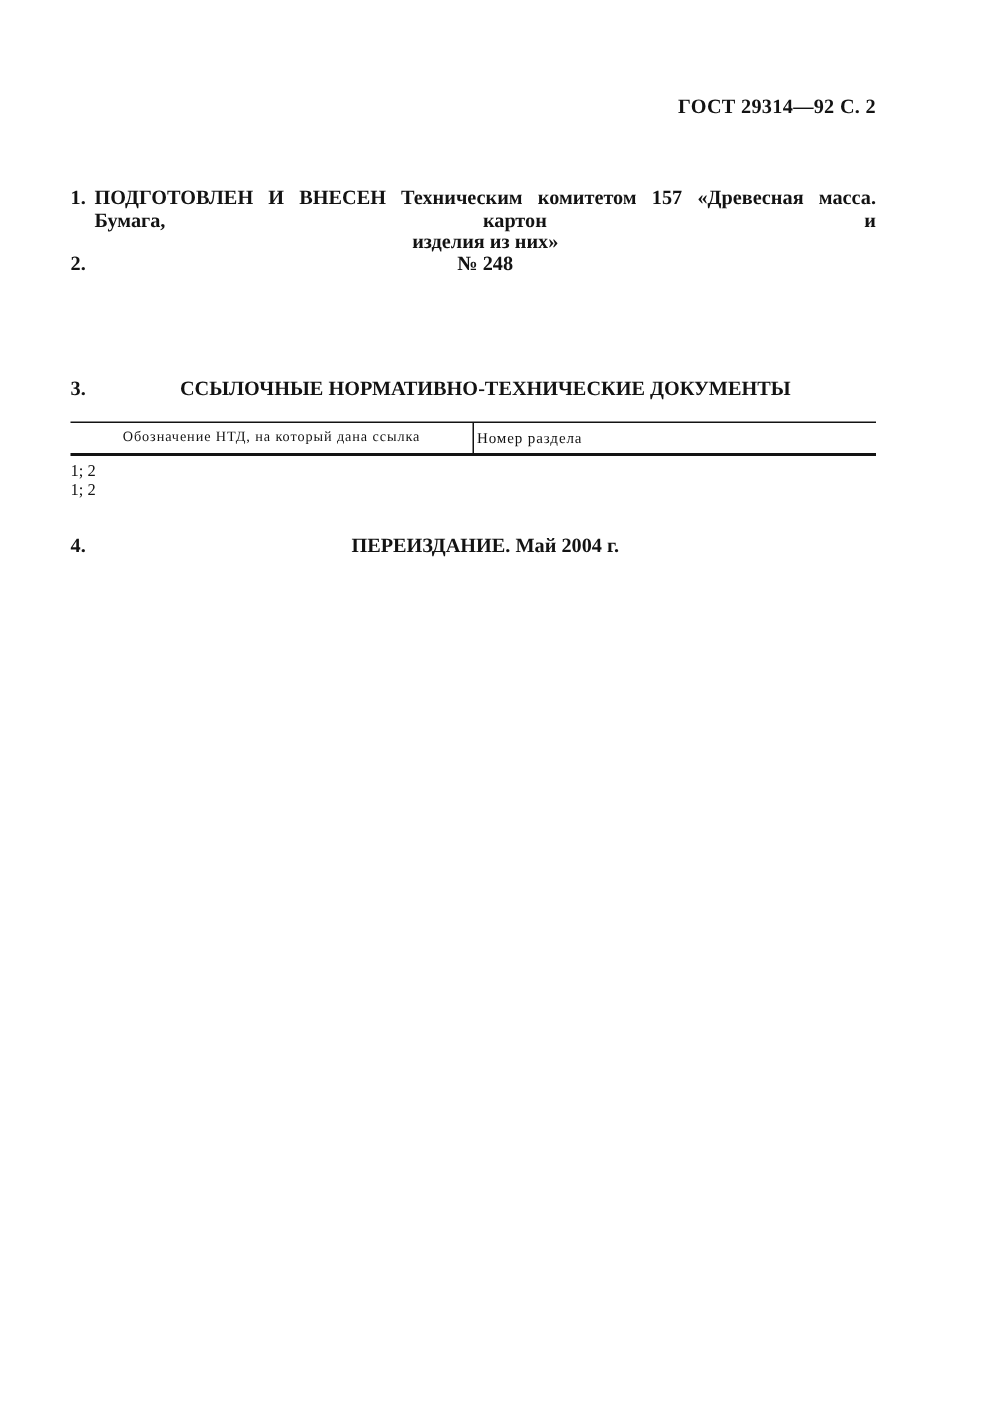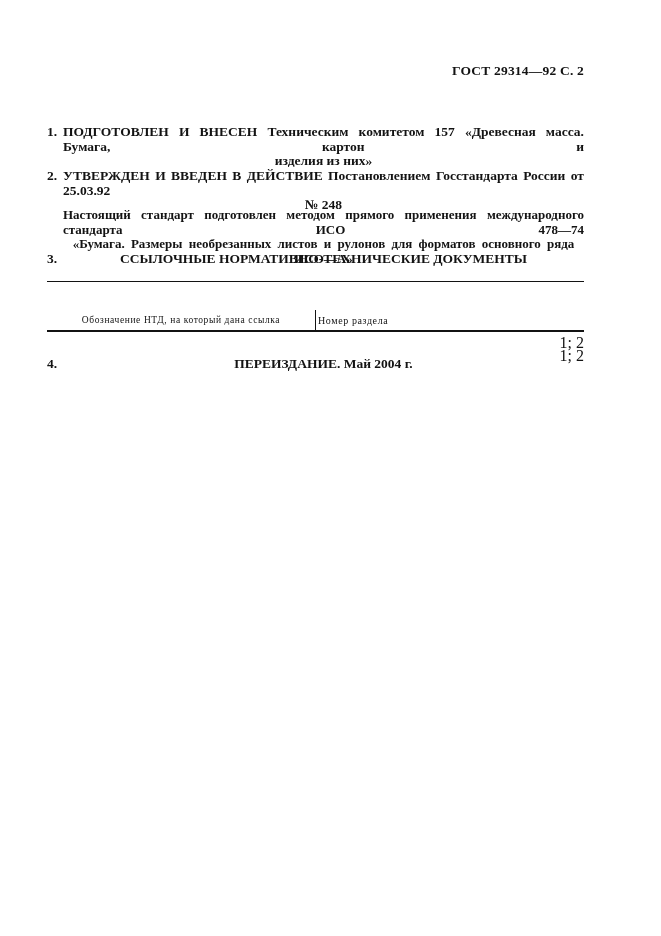--- a/index.html
+++ b/index.html
@@ -61,21 +61,21 @@
     font-size: 13px;
     line-height: 14.5px;
   }
   .note .wide { word-spacing: 3px; }
   .ref-table {
     position: absolute; left: 0; top: 281px;
     width: 537px;
     border-top: 1.5px solid #131313;
     font-weight: normal;
   }
-  .t-head { display: flex; border-bottom: 2.5px solid #131313; margin-top: 28px; }
+  .t-head { display: flex; border-bottom: 2.5px solid #131313; }
   .t-head .t-left {
     flex: 0 0 269px; width: 269px;
     border-right: 1.5px solid #131313;
     text-align: center;
     font-size: 9.5px;
     letter-spacing: 0.6px;
     padding: 5px 2px 4px 2px;
   }
   .t-head .t-right {
     flex: 1;
@@ -87,23 +87,23 @@
   .t-body { display: flex; }
   .t-body .t-left {
     flex: 0 0 269px; width: 269px;
     border-right: 1.5px solid #131313;
     padding: 4px 0 4px 33px;
     font-size: 12.5px;
     line-height: 13px;
   }
   .t-body .t-right {
     flex: 1;
-    text-align: right;
+    text-align: left;
     padding: 4px 0 4px 0;
-    font-size: 16px;
+    font-size: 11px;
     line-height: 13px;
   }
   .t-line { display: block; }
 </style>
 </head>
 <body>
 
 <div class="sheet">
   <div class="content">
 
@@ -114,29 +114,24 @@
       <span class="num">1.</span>
       <div class="body">
         <div class="jline">ПОДГОТОВЛЕН И ВНЕСЕН Техническим комитетом 157 «Древесная масса. Бумага, картон и</div>
         <div class="pline">изделия из них»</div>
       </div>
     </div>
 
     <div class="item" style="top:169px">
       <span class="num">2.</span>
       <div class="body">
-        <div class="jline">УТВЕРЖДЕН И ВВЕДЕН В ДЕЙСТВИЕ Постановлением Госстандарта России от 25.03.92</div>
         <div class="pline">№ 248</div>
       </div>
     </div>
 
-    <div class="note" style="top:208px">
-      <div class="jline">Настоящий стандарт подготовлен методом прямого применения международного стандарта ИСО 478—74</div>
-      <div class="pline wide">«Бумага. Размеры необрезанных листов и рулонов для форматов основного ряда ИСО—А»</div>
-    </div>
 
     <div class="item" style="top:252px">
       <span class="num">3.</span>
       <div class="body">
         <div class="pline">ССЫЛОЧНЫЕ НОРМАТИВНО-ТЕХНИЧЕСКИЕ ДОКУМЕНТЫ</div>
       </div>
     </div>
 
     <div class="ref-table">
       <div class="t-head">

